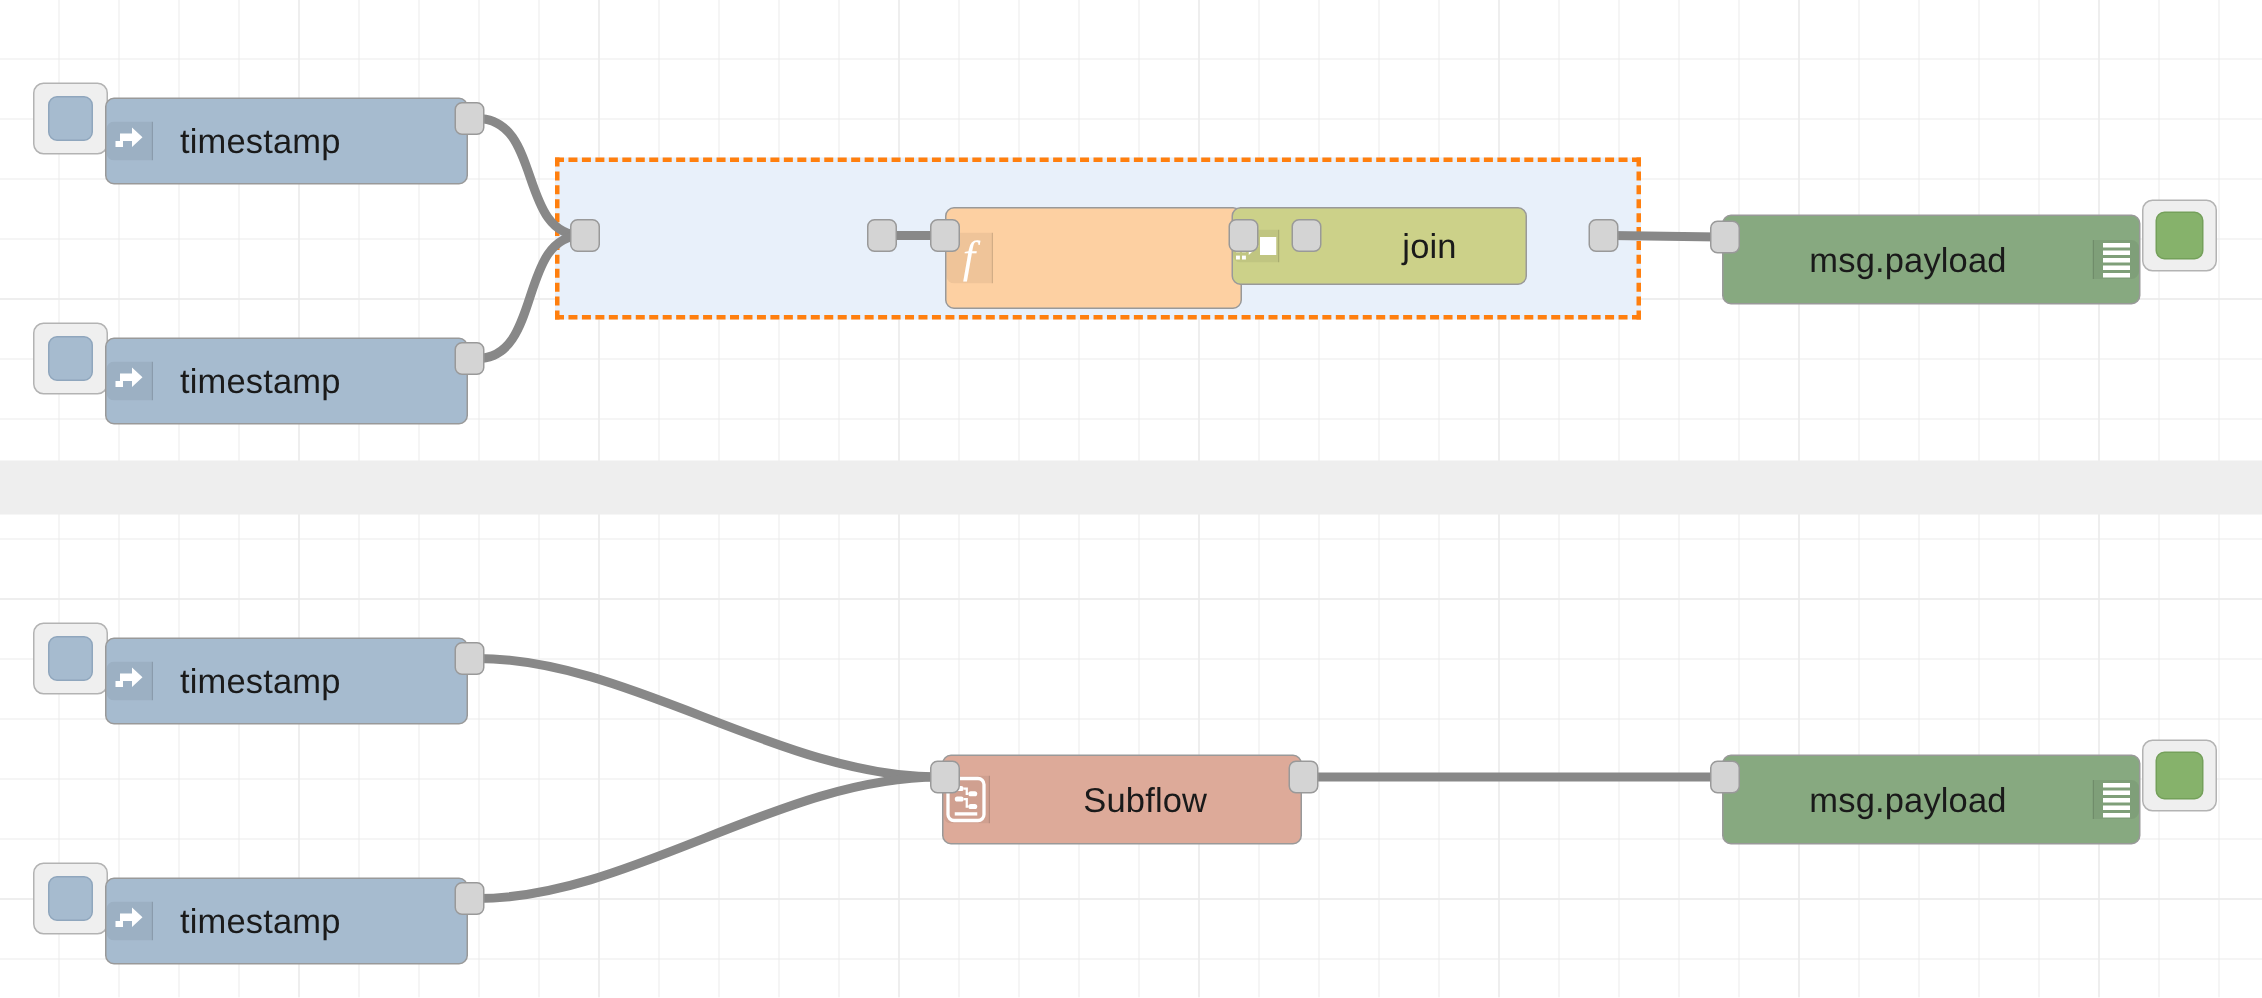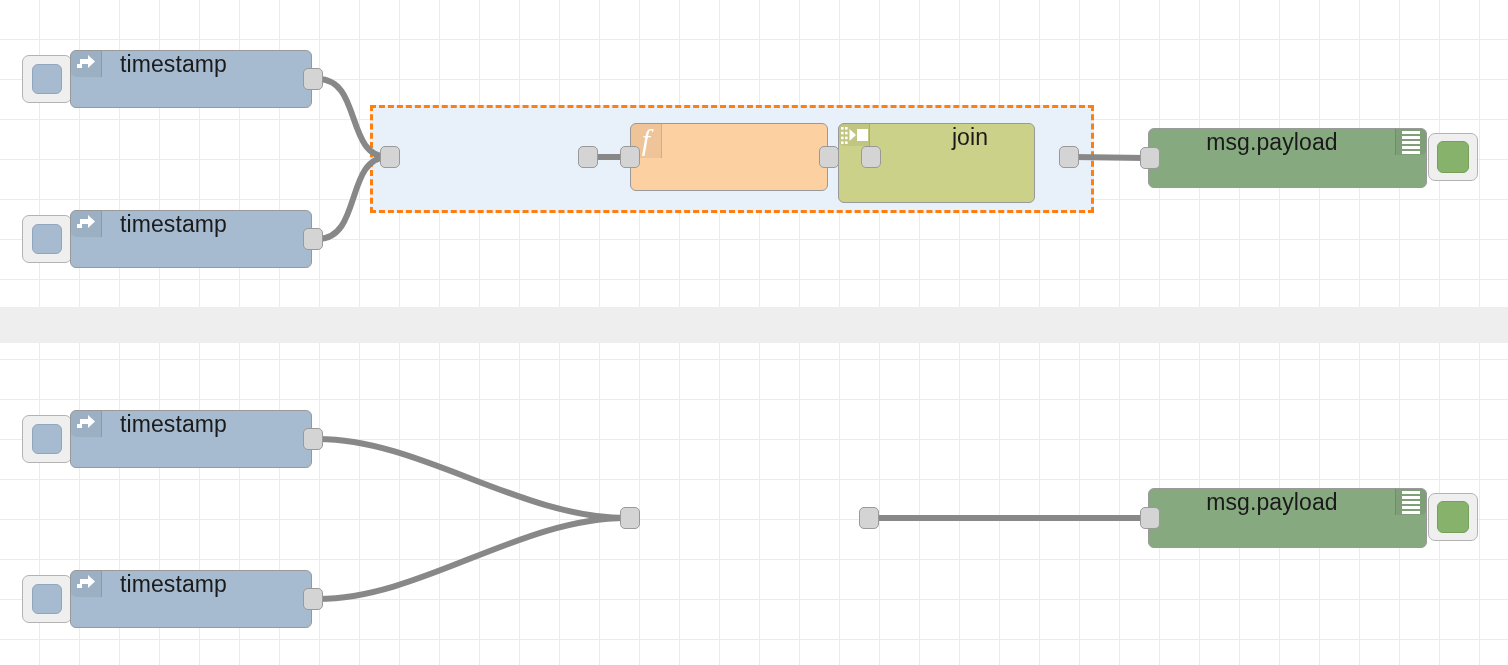--- a/index.html
+++ b/index.html
@@ -57,23 +57,24 @@
     z-index: 1;
   }
 
   
   .node {
     position: absolute;
     box-sizing: border-box;
     border: 1px solid #999999;
     border-radius: 6px;
     display: flex;
-    align-items: flex-start;
+    align-items: center;
     z-index: 10;
     box-shadow: 0 0 0 0 rgba(0,0,0,0);
+    margin-top: 15px;
   }
   .node-icon-box {
     width: 30px;
     flex: 0 0 30px;
     display: flex;
     align-items: center;
     justify-content: center;
     border-right: 1px solid rgba(0,0,0,0.12);
     border-radius: 5px 0 0 5px;
     background: rgba(0,0,0,0.055);
@@ -217,21 +218,21 @@
     <div class="node-icon-box">
       <svg width="24" height="34" viewBox="0 0 24 34">
         <text x="12" y="26" text-anchor="middle" font-family="'Liberation Serif', serif" font-style="italic" font-size="30" fill="#ffffff">f</text>
       </svg>
     </div>
     <div class="node-label blank"></div>
   </div>
   <div class="port" style="left:819px; top:146px;"></div>
 
   <div class="port" style="left:861px; top:146px;"></div>
-  <div class="node" style="left:838px; top:123px; width:197px; height:80px; background:#ccd189;gap:36px;">
+  <div class="node" style="left:821px; top:123px; width:197px; height:52px; background:#ccd189;gap:36px;">
     <div class="node-icon-box">
       <svg width="28" height="22" viewBox="0 0 28 22">
         <g fill="#ffffff">
           <rect x="1" y="3" width="2.6" height="2.6"></rect>
           <rect x="5" y="3" width="2.6" height="2.6"></rect>
           <rect x="1" y="7.8" width="2.6" height="2.6"></rect>
           <rect x="5" y="7.8" width="2.6" height="2.6"></rect>
           <rect x="1" y="12.6" width="2.6" height="2.6"></rect>
           <rect x="5" y="12.6" width="2.6" height="2.6"></rect>
           <rect x="1" y="17.4" width="2.6" height="2.6"></rect>
@@ -284,20 +285,35 @@
     <div class="node-icon-box">
       <svg width="26" height="26" viewBox="0 0 26 26">
         <path d="M4 8 h11 v-4 l7 6.5 -7 6.5 v-4 h-6 v4 h-5 v-4 h3 v-5 z" fill="#ffffff" stroke="none"></path>
       </svg>
     </div>
     <div class="node-label left">timestamp</div>
   </div>
   <div class="port" style="left:303px; top:588px;"></div>
 
   <div class="port" style="left:620px; top:507px;"></div>
+  <div class="node" style="left:628px; top:488px; width:240px; height:60px; background:#ddaa99;">
+    <div class="node-icon-box">
+      <svg width="28" height="32" viewBox="0 0 28 32">
+        <rect x="2" y="2" width="24" height="28" rx="4" ry="4" fill="none" stroke="#ffffff" stroke-width="2.2"></rect>
+        <rect x="6.5" y="7" width="6" height="3.4" rx="1.7" fill="#ffffff"></rect>
+        <rect x="6.5" y="14" width="6" height="3.4" rx="1.7" fill="#ffffff"></rect>
+        <rect x="15.5" y="10.5" width="6" height="3.4" rx="1.7" fill="#ffffff"></rect>
+        <rect x="15.5" y="19" width="6" height="3.4" rx="1.7" fill="#ffffff"></rect>
+        <path d="M12.5 8.7 H14.5 V12.2 H15.5" stroke="#ffffff" stroke-width="1.5" fill="none"></path>
+        <path d="M12.5 15.7 H14.5 V20.7 H15.5" stroke="#ffffff" stroke-width="1.5" fill="none"></path>
+        <rect x="6.5" y="24.5" width="15" height="2.2" fill="#ffffff"></rect>
+      </svg>
+    </div>
+    <div class="node-label center">Subflow</div>
+  </div>
   <div class="port" style="left:859px; top:507px;"></div>
 
   <div class="port" style="left:1140px; top:507px;"></div>
   <div class="node" style="left:1148px; top:488px; width:279px; height:60px; background:#87a980;">
     <div class="node-label center">msg.payload</div>
     <div class="node-icon-box right">
       <svg width="22" height="26" viewBox="0 0 22 26">
         <g fill="#ffffff">
           <rect x="2" y="2" width="18" height="3"></rect>
           <rect x="2" y="7" width="18" height="3"></rect>

